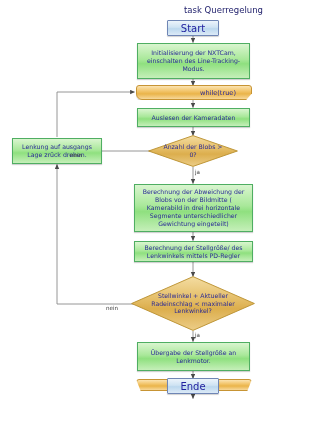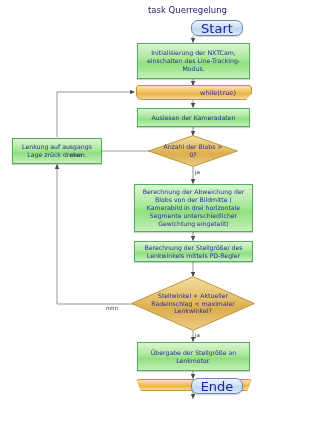--- a/index.html
+++ b/index.html
@@ -9,31 +9,30 @@
     font-family:"DejaVu Sans","Liberation Sans",sans-serif;
     overflow:hidden;
     position:relative;
   }
   #stage{position:absolute;left:0;top:0;width:270px;height:425px;}
   svg.lines{position:absolute;left:0;top:0;width:270px;height:425px;}
 
   .node{position:absolute;box-sizing:border-box;display:flex;align-items:center;justify-content:center;text-align:center;color:#2b2b8f;}
 
   .title{
-    position:absolute;color:#24246e;font-size:8.5px;white-space:nowrap;
+    position:absolute;color:#24246e;font-size:8.5px;white-space:nowrap;margin-left:36px;
   }
 
   
   .term{
     border:1px solid #6f86b5;
-    border-radius:7px;
+    border-radius:1px;
     background:linear-gradient(180deg,#ecf4fb 0%,#cfe3f3 45%,#bcd8ee 55%,#dceaf7 100%);
-    font-size:13px;color:#2222a0;
+    font-size:10px;color:#2222a0;
     box-shadow:0 1px 1px rgba(0,0,0,0.18);
-    margin-left:24px;
   }
 
   
   .proc{
     border:1px solid #4fae62;
     background:linear-gradient(180deg,#d9f5cf 0%,#a9e89a 45%,#8fe07f 58%,#c5efb9 100%);
     font-size:6.2px;line-height:8px;color:#2a2a96;
     padding:1px 2px;
     box-shadow:0 1px 1px rgba(0,0,0,0.18);
   }

